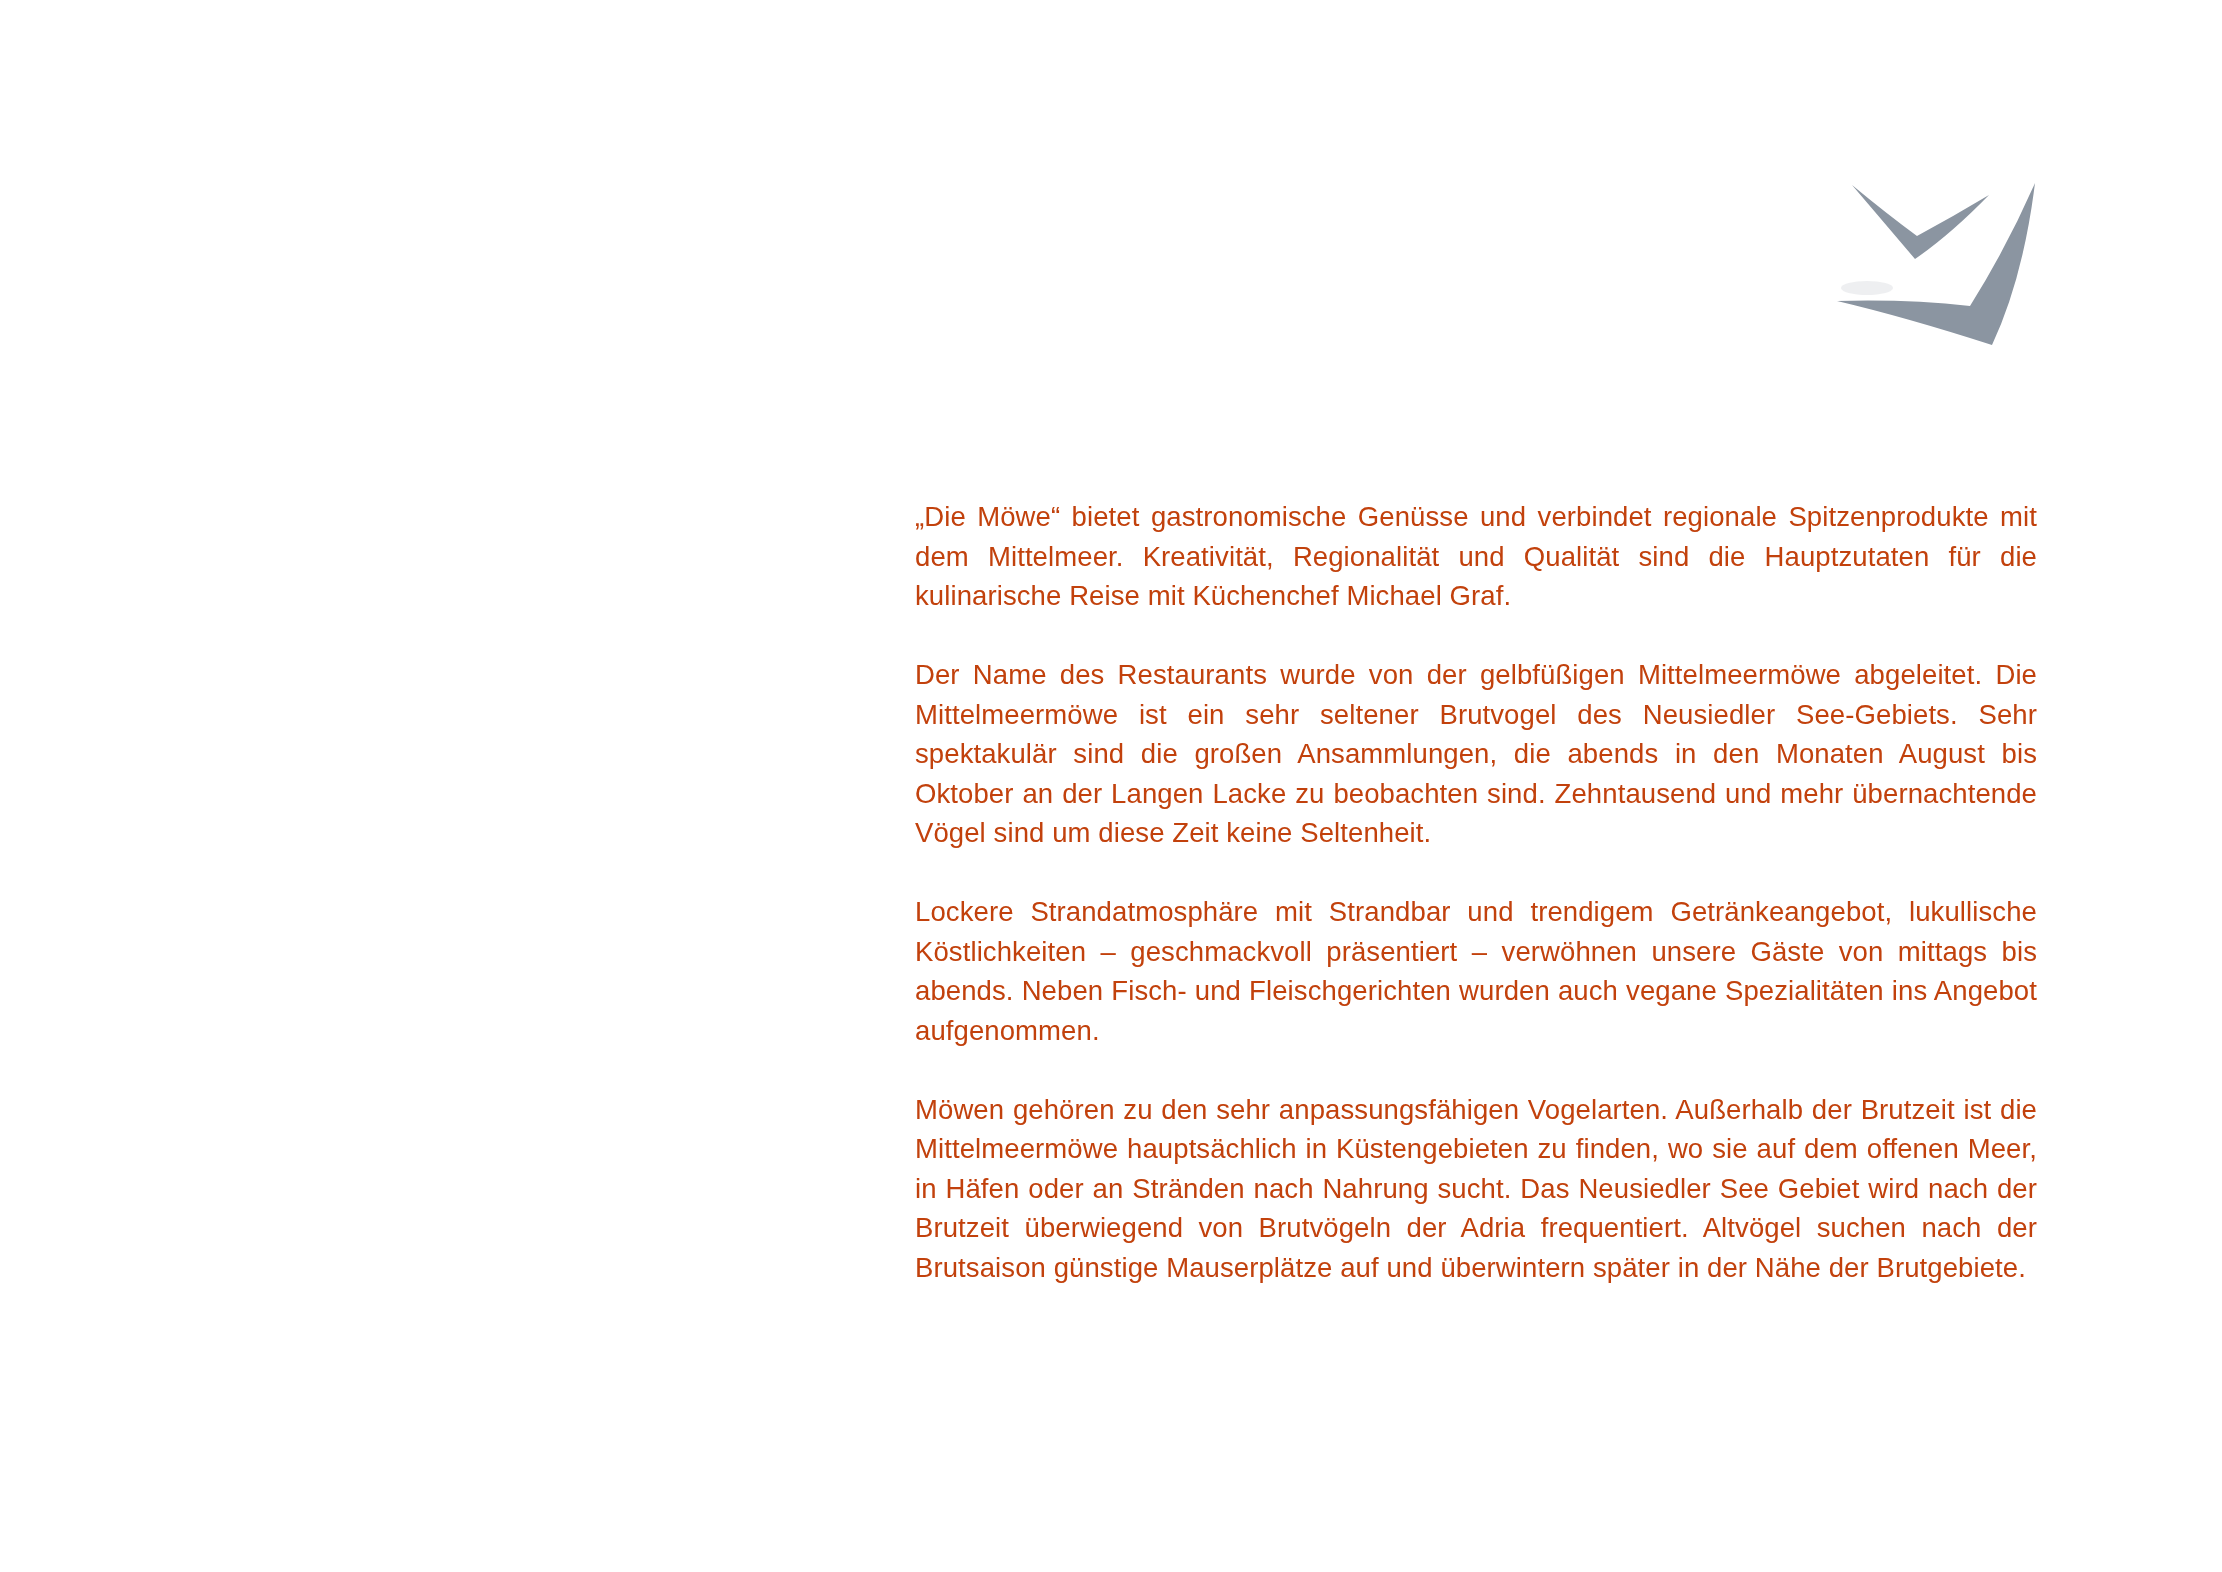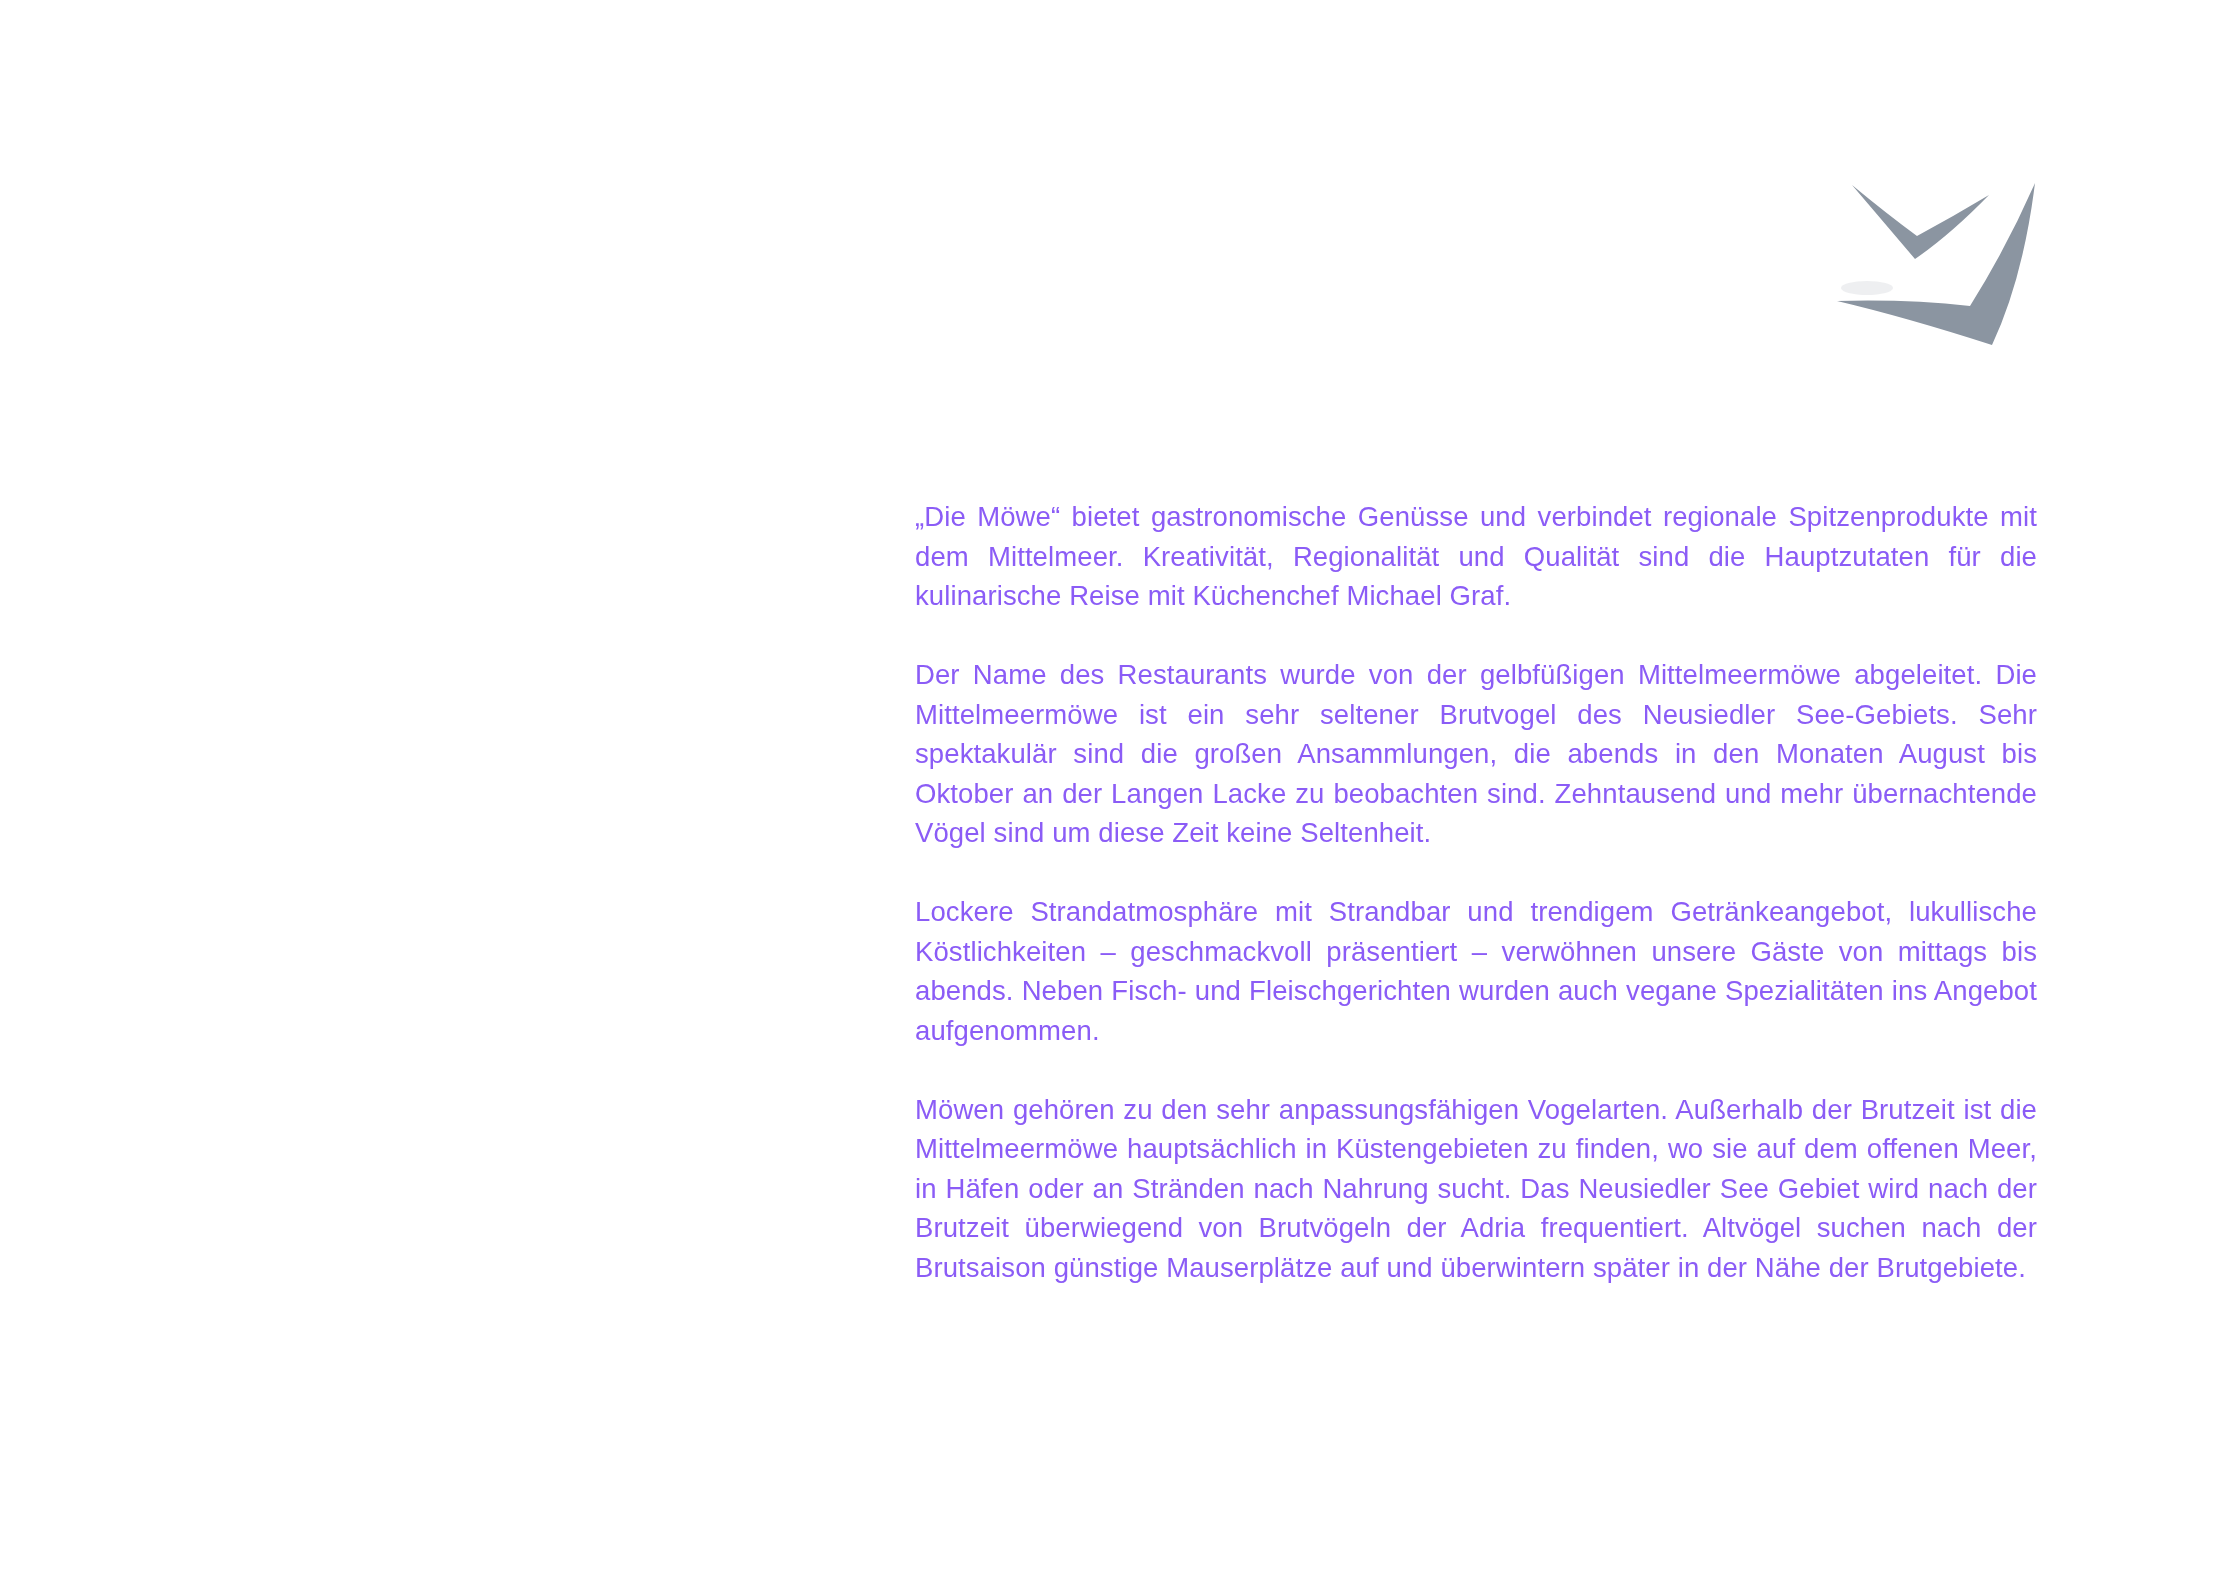--- a/index.html
+++ b/index.html
@@ -25,21 +25,21 @@
   .logo svg {
     display: block;
     width: 100%;
     height: 100%;
   }
   .text-column {
     position: absolute;
     left: 915px;
     top: 497px;
     width: 1122px;
-    color: #8b5cf6;
+    color: #c2410c;
     font-size: 27.5px;
     line-height: 39.5px;
     text-align: justify;
     text-justify: inter-word;
     letter-spacing: 0.1px;
   }
   .text-column p {
     margin: 0 0 39.5px 0;
   }
   .text-column p:last-child {

